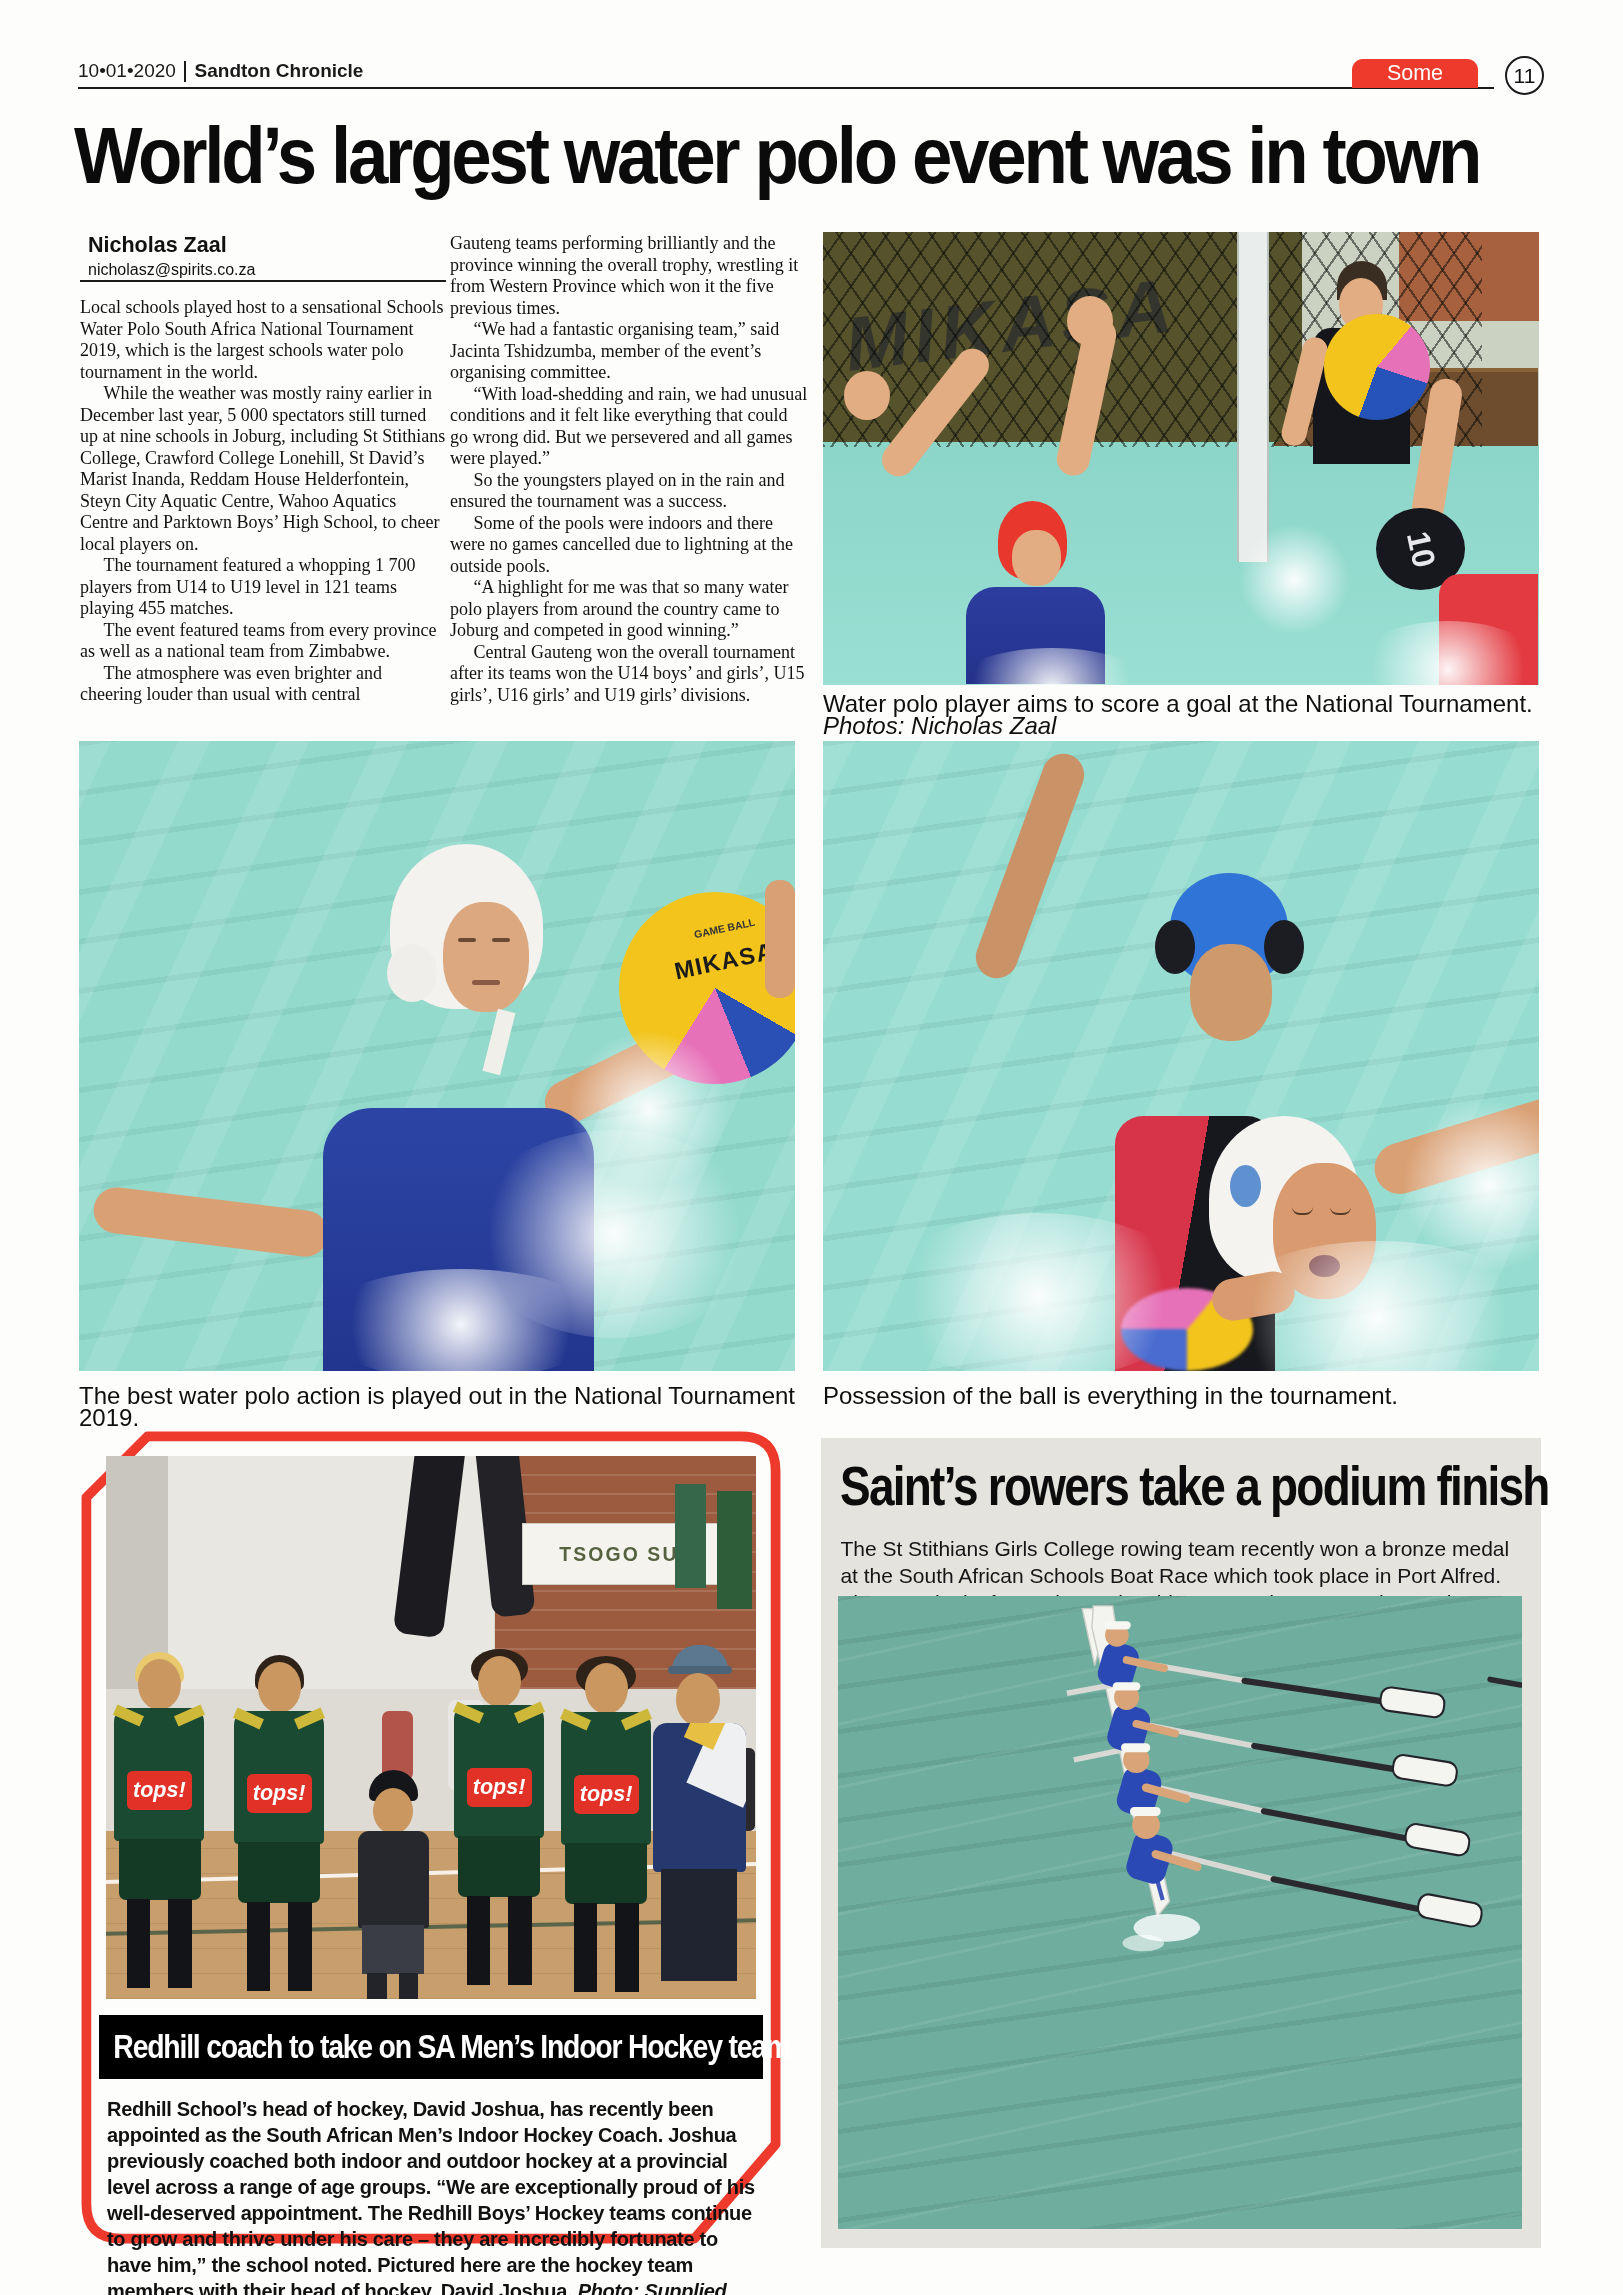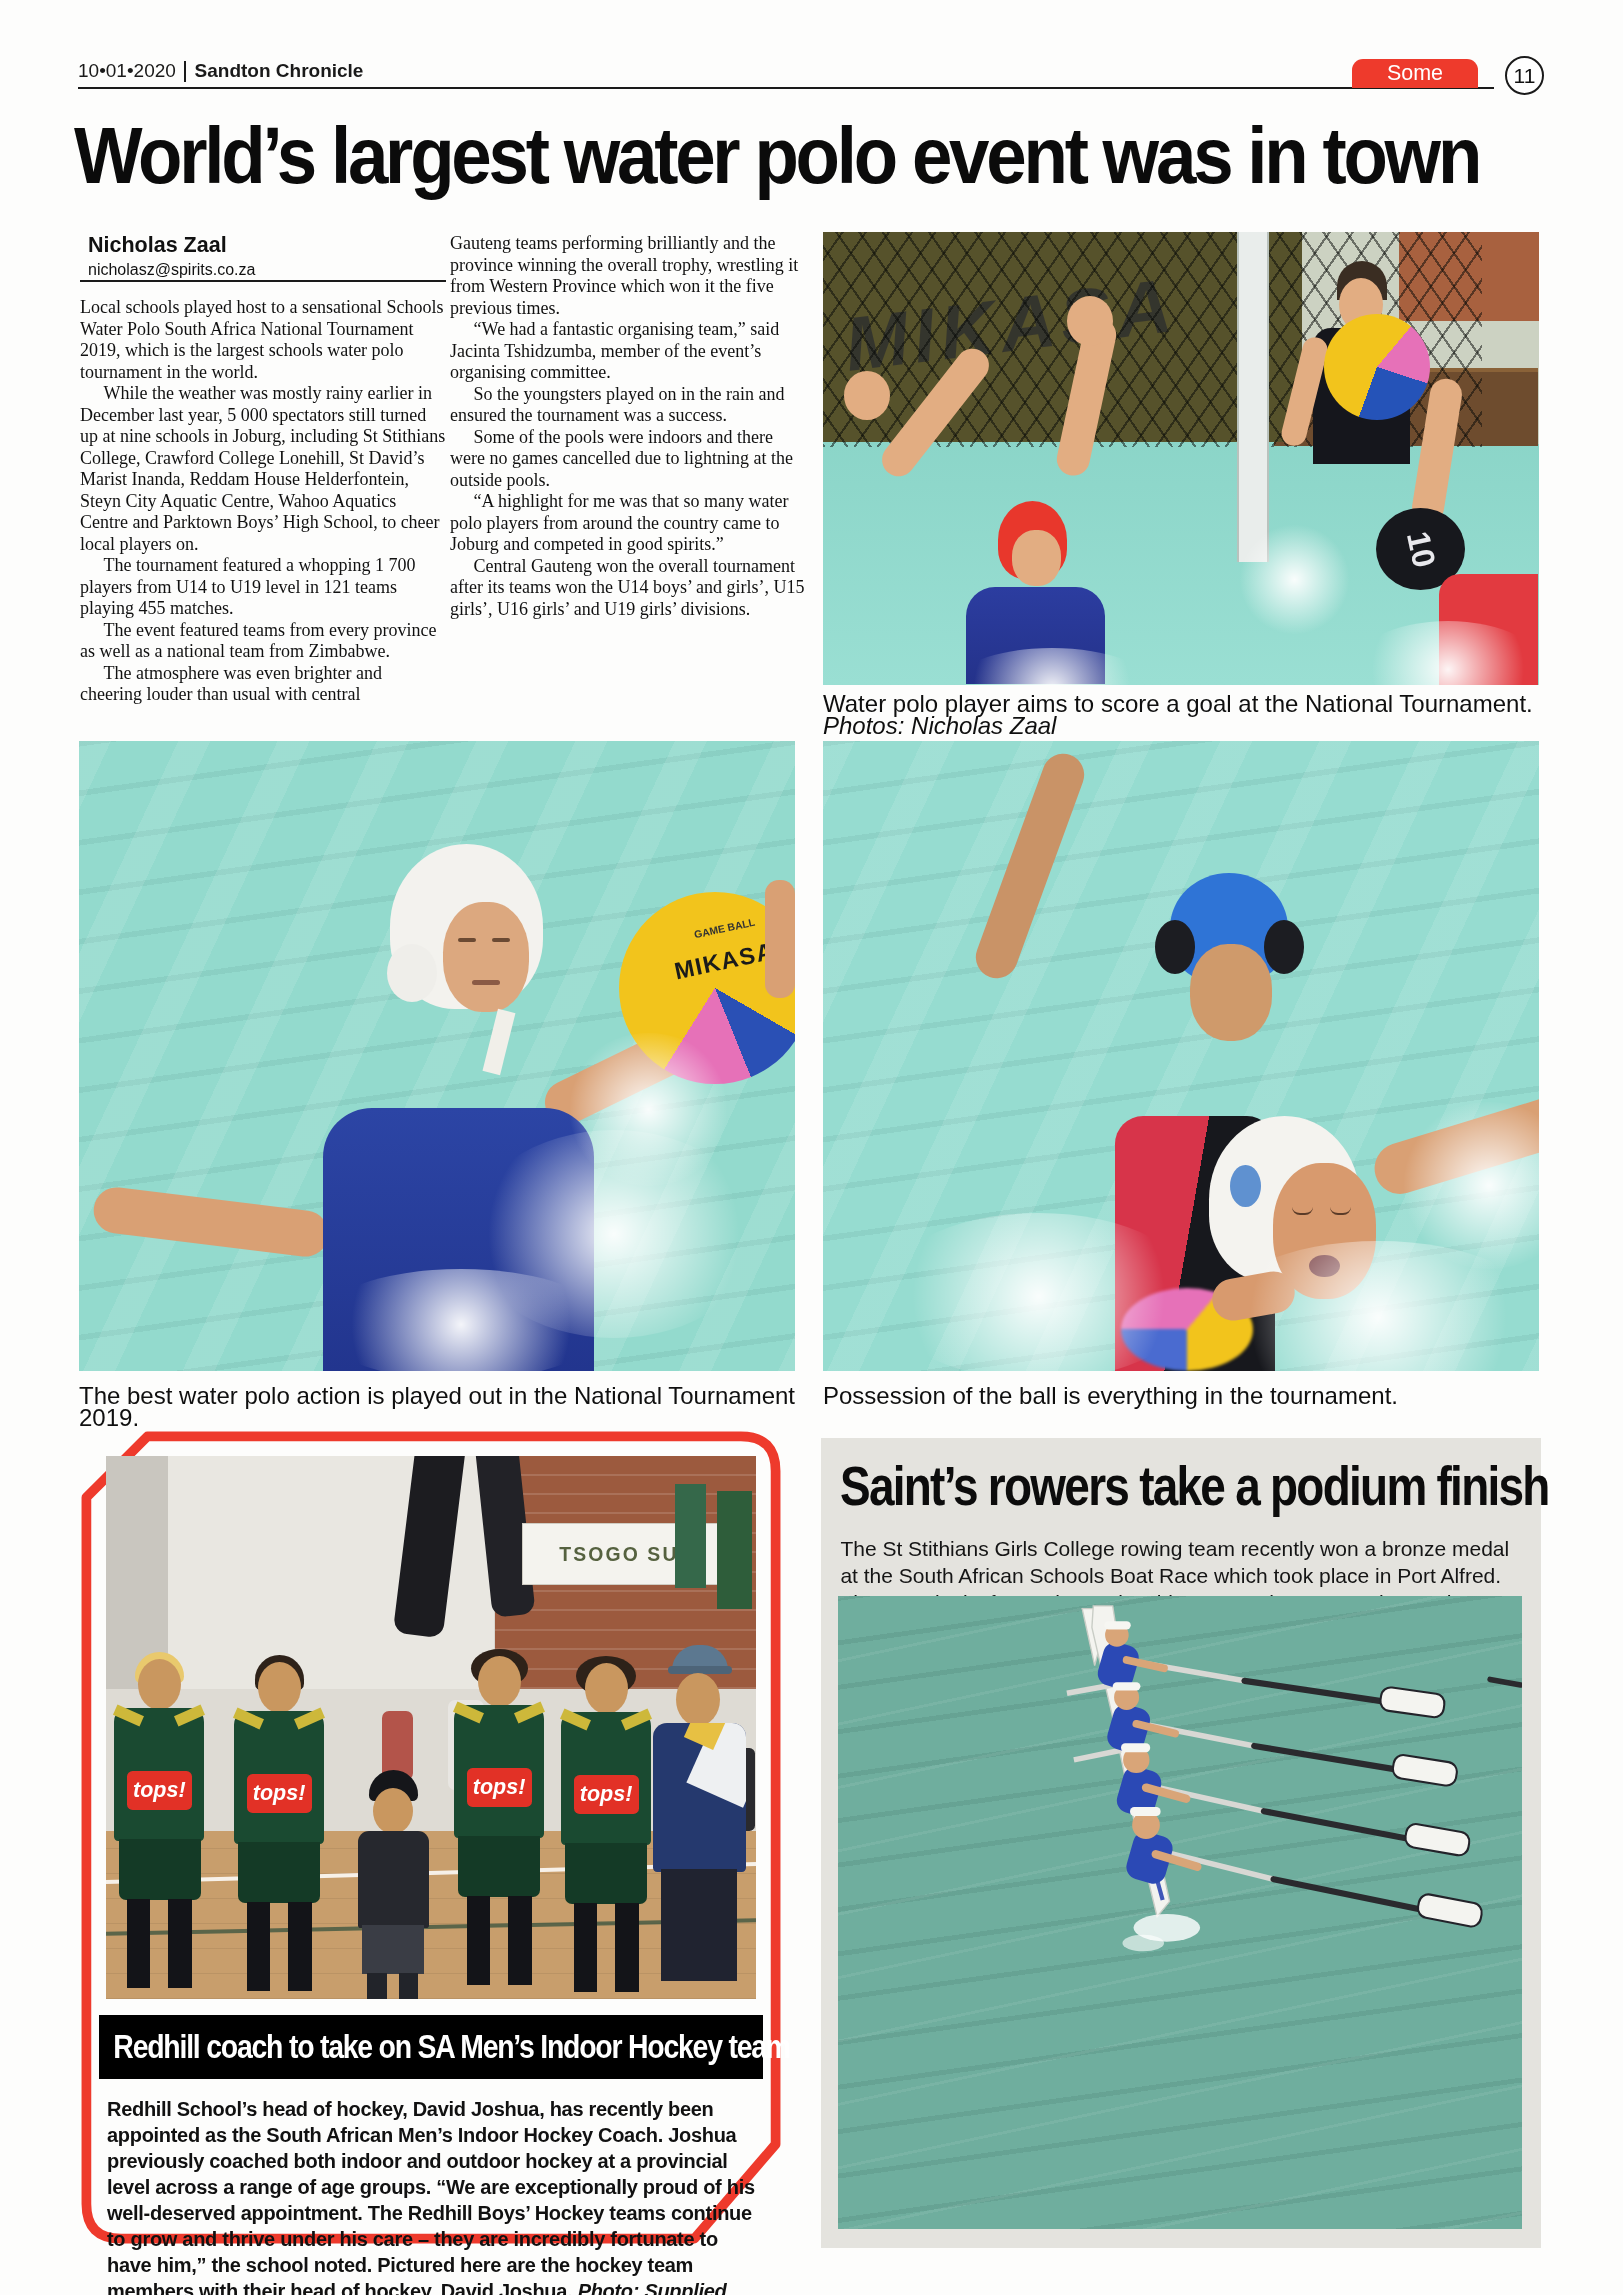--- a/index.html
+++ b/index.html
@@ -78,23 +78,24 @@
 <div class="abs colbody" style="left:80px;top:297px;width:366px;height:425px;">
     <p>Local schools played host to a sensational Schools Water Polo South Africa National Tournament 2019, which is the largest schools water polo tournament in the world.</p>
     <p class="ind">While the weather was mostly rainy earlier in December last year, 5 000 spectators still turned up at nine schools in Joburg, including St Stithians College, Crawford College Lonehill, St David’s Marist Inanda, Reddam House Helderfontein, Steyn City Aquatic Centre, Wahoo Aquatics Centre and Parktown Boys’ High School, to cheer local players on.</p>
     <p class="ind">The tournament featured a whopping 1 700 players from U14 to U19 level in 121 teams playing 455 matches.</p>
     <p class="ind">The event featured teams from every province as well as a national team from Zimbabwe.</p>
     <p class="ind">The atmosphere was even brighter and cheering louder than usual with central</p>
   </div>
 <div class="abs colbody" style="left:450px;top:233px;width:358px;height:489px;">
     <p>Gauteng teams performing brilliantly and the province winning the overall trophy, wrestling it from Western Province which won it the five previous times.</p>
     <p class="ind">“We had a fantastic organising team,” said Jacinta Tshidzumba, member of the event’s organising committee.</p>
+    <p class="ind">“With load-shedding and rain, we had unusual conditions and it felt like everything that could go wrong did. But we persevered and all games were played.”</p>
     <p class="ind">So the youngsters played on in the rain and ensured the tournament was a success.</p>
     <p class="ind">Some of the pools were indoors and there were no games cancelled due to lightning at the outside pools.</p>
-    <p class="ind">“A highlight for me was that so many water polo players from around the country came to Joburg and competed in good spirits.”</p>
+    <p class="ind">“A highlight for me was that so many water polo players from around the country came to Joburg and competed in good winning.”</p>
     <p class="ind">Central Gauteng won the overall tournament after its teams won the U14 boys’ and girls’, U15 girls’, U16 girls’ and U19 girls’ divisions.</p>
   </div>
 
 <div class="photo" style="left:823px;top:232px;width:716px;height:453px;">
   <div class="abs" style="inset:0;background:linear-gradient(#9edcd1 0%,#8bd5c8 45%,#9adfd3 100%);"></div>
   <div class="abs" style="left:458px;top:0;width:258px;height:212px;background:#ccd2c2;"></div>
   <div class="abs" style="left:576px;top:0;width:140px;height:89px;background:#a8613f;"></div>
   <div class="abs" style="left:451px;top:136px;width:264px;height:74px;background:#6e4c2e;border-top:4.2px solid #8a6238;"></div>
   <div class="abs" style="left:0;top:0;width:479px;height:210px;background:#56522b;">
     <div class="abs" style="left:21px;top:49px;font-weight:700;font-style:italic;font-size:76px;letter-spacing:5.6px;color:rgba(25,30,48,.55);transform:rotate(-7deg);">MIKASA</div>

